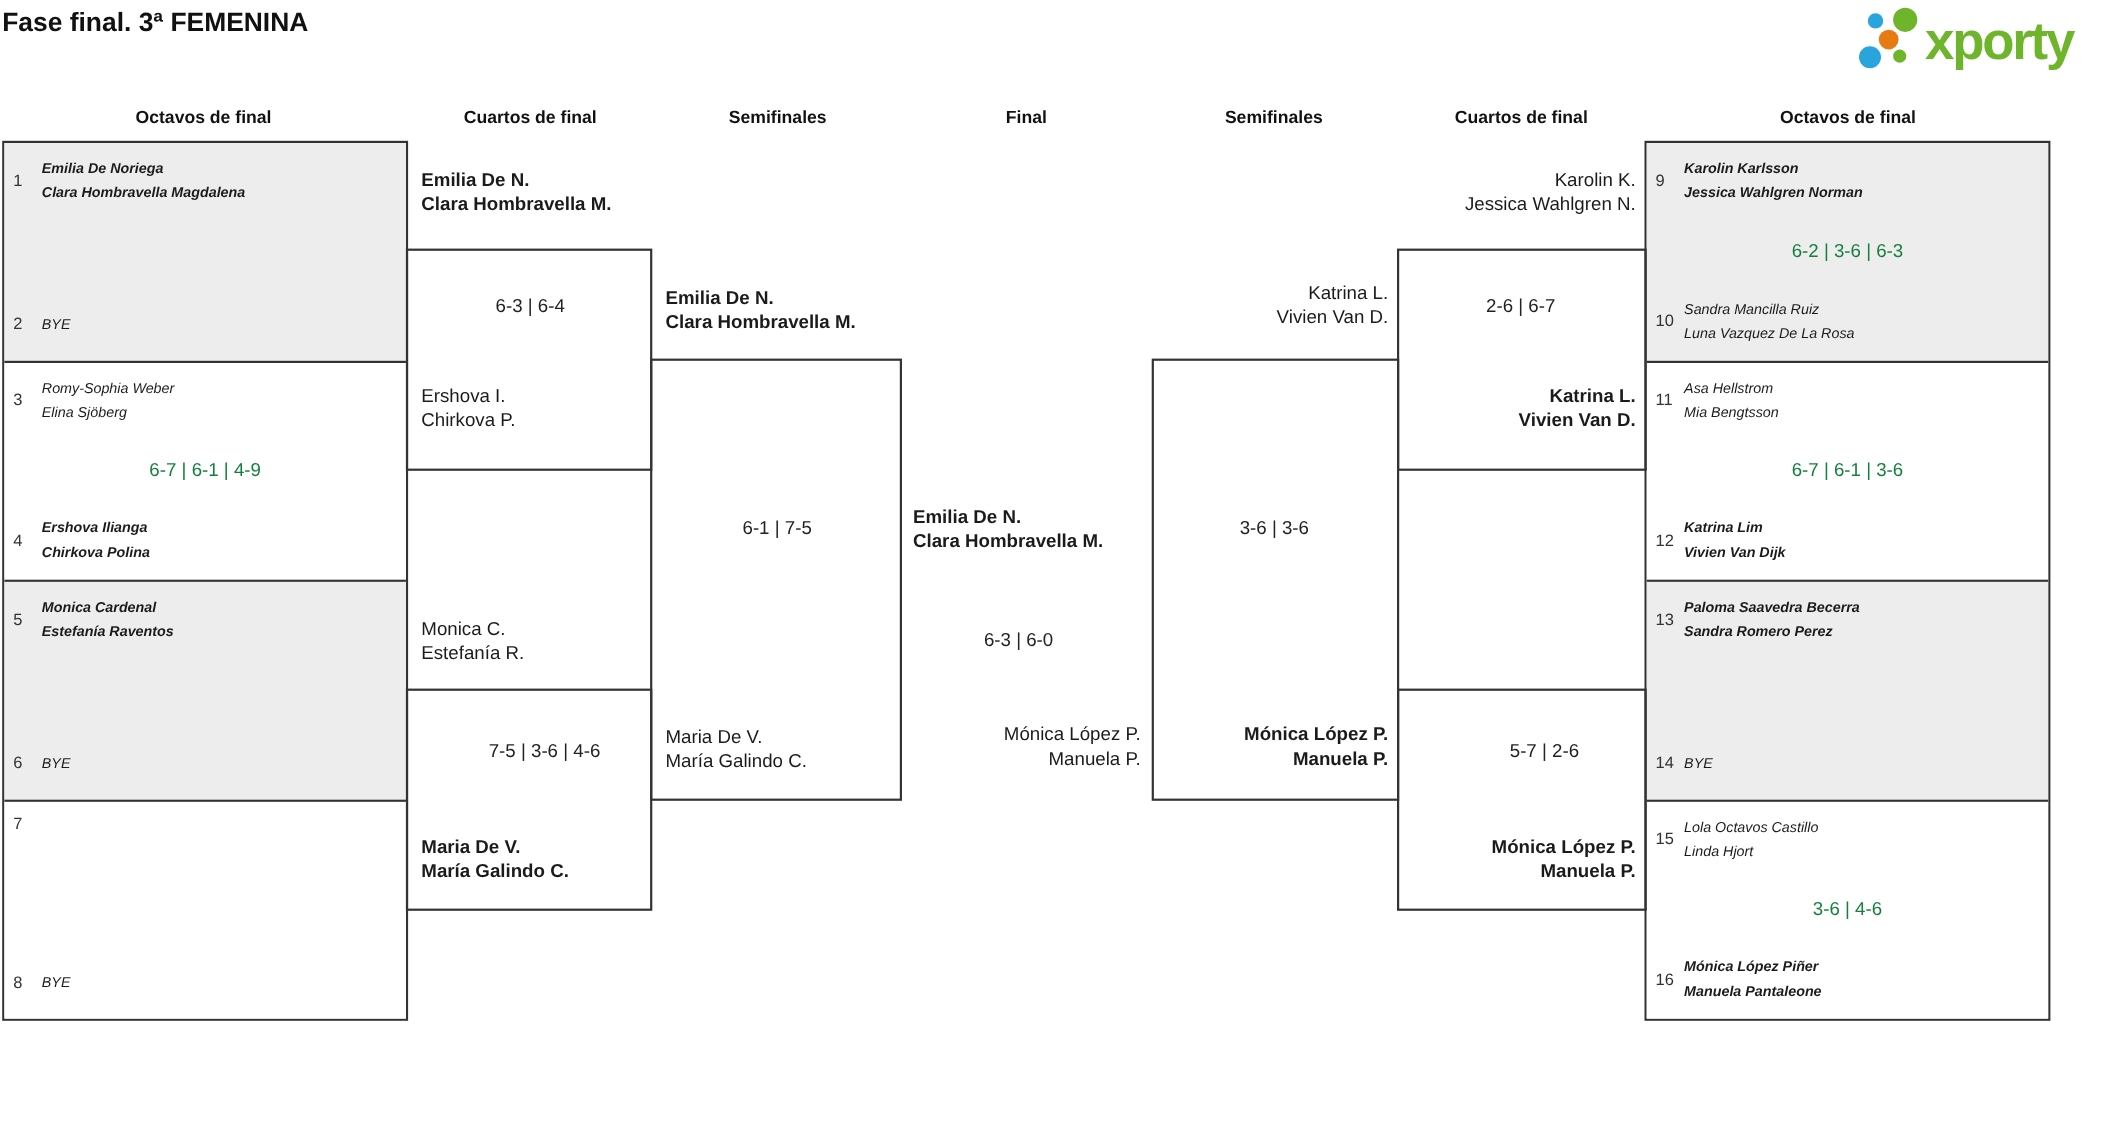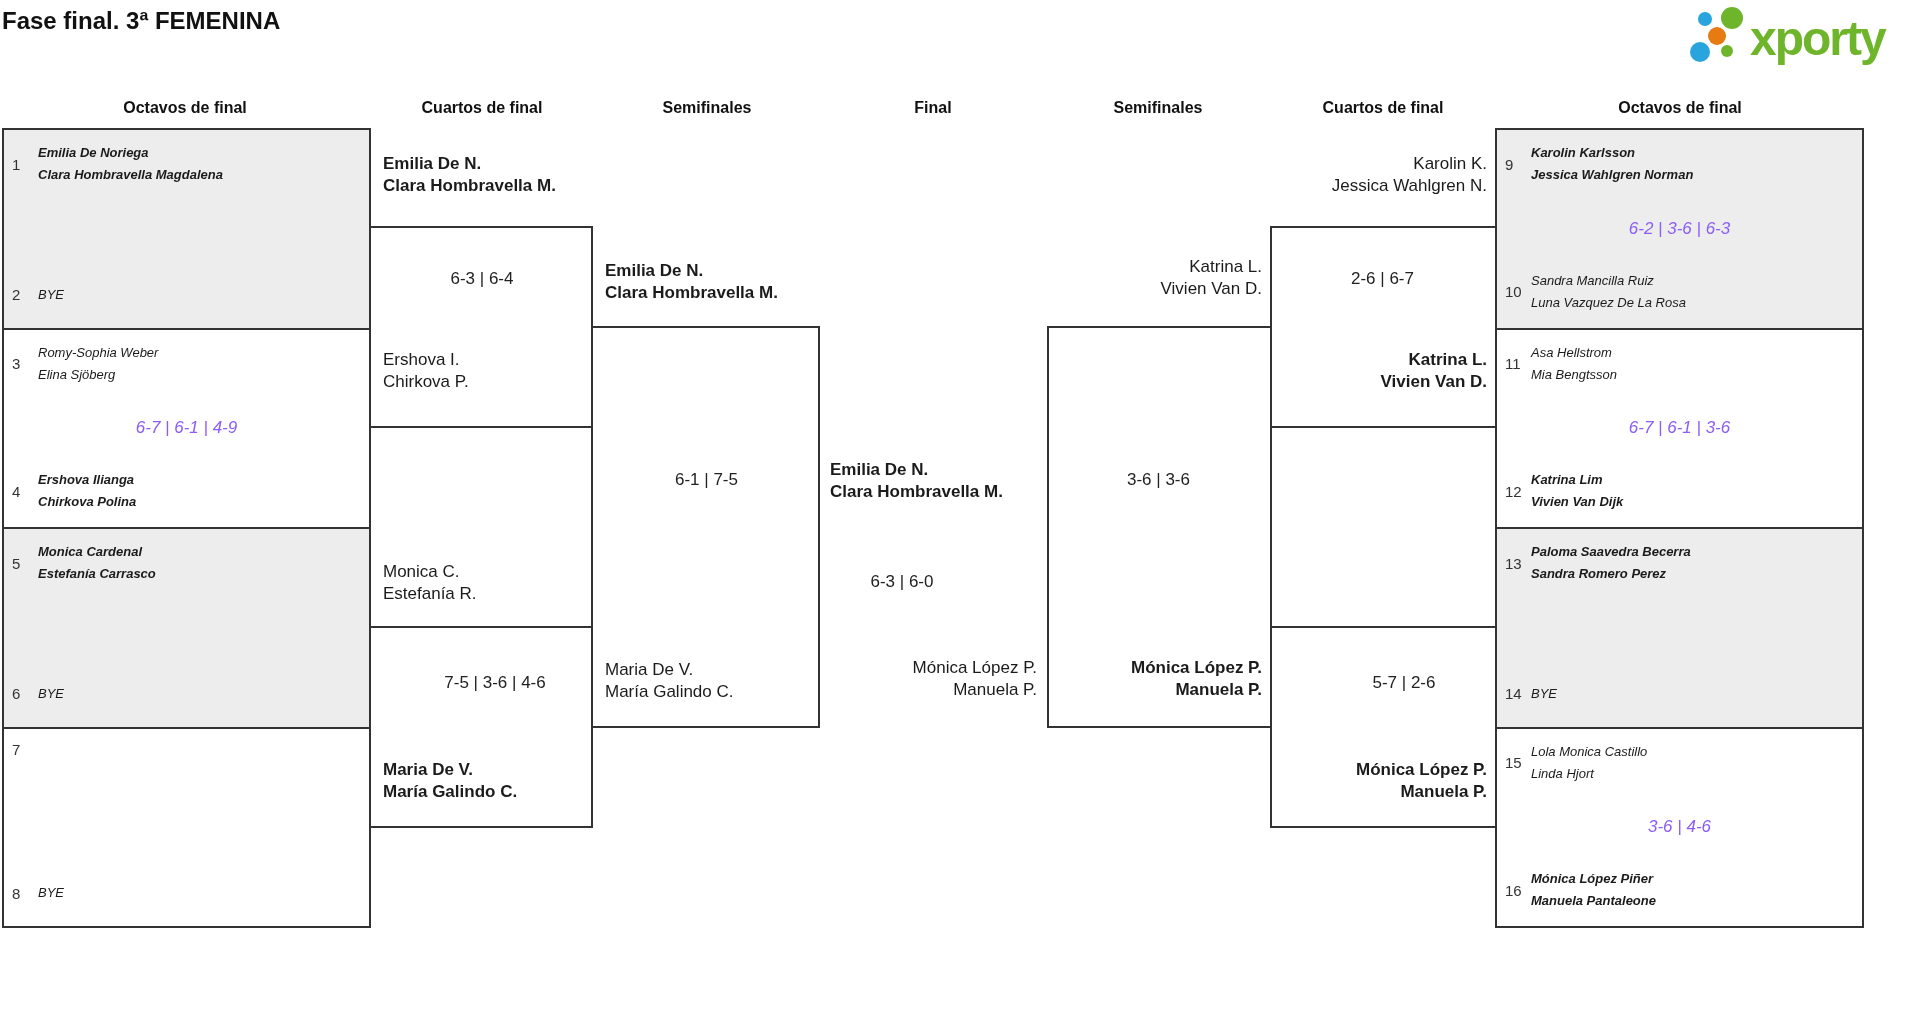--- a/index.html
+++ b/index.html
@@ -22,21 +22,21 @@
   .oct-row.sep{border-bottom:2px solid #333;}
   .oct-row.shaded{background:#ededed;}
   .entry{position:absolute;left:8px;display:flex;align-items:center;gap:9px;}
   .entry.top{top:12px;}
   .entry.bot2{bottom:14px;}
   .entry.bye{bottom:22px;}
   .seed{font-size:15px;color:#333;min-width:17px;}
   .names{font-size:13px;line-height:22px;white-space:nowrap;display:block;font-style:italic;}
   .names .l{display:block;}
   .bold{font-weight:bold;}
-  .row-score{position:absolute;left:50%;top:50%;transform:translate(-50%,-50%);font-size:17px;color:#8b5cf6;white-space:nowrap;font-style:italic;}
+  .row-score{position:absolute;left:50%;top:50%;transform:translate(-50%,-50%);font-size:17px;color:#15803d;white-space:nowrap;}
   
   .obox{position:absolute;border:2px solid #333;box-sizing:border-box;background:transparent;}
   #qfL1{left:369px;top:226px;width:224px;height:202px;}
   #qfL2{left:369px;top:626px;width:224px;height:202px;}
   #sfL {left:591px;top:326px;width:229px;height:402px;}
   #sfR {left:1047px;top:326px;width:225px;height:402px;}
   #qfR1{left:1270px;top:226px;width:227px;height:202px;}
   #qfR2{left:1270px;top:626px;width:227px;height:202px;}
   
   .mname{position:absolute;font-size:17px;line-height:22px;white-space:nowrap;}
@@ -103,21 +103,21 @@
           <span class="l">Ershova Ilianga</span>
             <span class="l">Chirkova Polina</span>
         </span>
       </div>
     </div>
     <div class="oct-row shaded sep">
       <div class="entry top">
         <span class="seed">5</span>
         <span class="names bold">
           <span class="l">Monica Cardenal</span>
-            <span class="l">Estefanía Carrasco</span>
+            <span class="l">Estefanía Raventos</span>
         </span>
       </div>
       <div class="entry bye">
         <span class="seed">6</span>
         <span class="names">
             <span class="l">BYE</span>
           </span>
       </div>
     </div>
     <div class="oct-row">
@@ -180,21 +180,21 @@
         <span class="seed">14</span>
         <span class="names">
             <span class="l">BYE</span>
           </span>
       </div>
     </div>
     <div class="oct-row">
       <div class="entry top">
         <span class="seed">15</span>
         <span class="names">
-          <span class="l">Lola Monica Castillo</span>
+          <span class="l">Lola Octavos Castillo</span>
             <span class="l">Linda Hjort</span>
         </span>
       </div>
       <div class="row-score">3-6 | 4-6</div>
       <div class="entry bot2">
         <span class="seed">16</span>
         <span class="names bold">
           <span class="l">Mónica López Piñer</span>
             <span class="l">Manuela Pantaleone</span>
         </span>
@@ -236,21 +236,21 @@
   <div class="mscore" style="left:593px;width:227px;top:470px">6-1 | 7-5</div>
   <div class="mname" style="left:605px;top:659px">
     <span class="l">Maria De V.</span>
       <span class="l">María Galindo C.</span>
   </div>
 
   <div class="mname bold" style="left:830px;top:459px">
     <span class="l">Emilia De N.</span>
       <span class="l">Clara Hombravella M.</span>
   </div>
-  <div class="mscore" style="left:776px;width:252px;top:572px">6-3 | 6-0</div>
+  <div class="mscore" style="left:800px;width:252px;top:572px">6-3 | 6-0</div>
   <div class="mname ralign" style="left:820px;width:217px;top:657px">
     <span class="l">Mónica López P.</span>
       <span class="l">Manuela P.</span>
   </div>
 
   <div class="mname ralign" style="left:1045px;width:217px;top:256px">
     <span class="l">Katrina L.</span>
       <span class="l">Vivien Van D.</span>
   </div>
   <div class="mscore" style="left:1047px;width:223px;top:470px">3-6 | 3-6</div>

